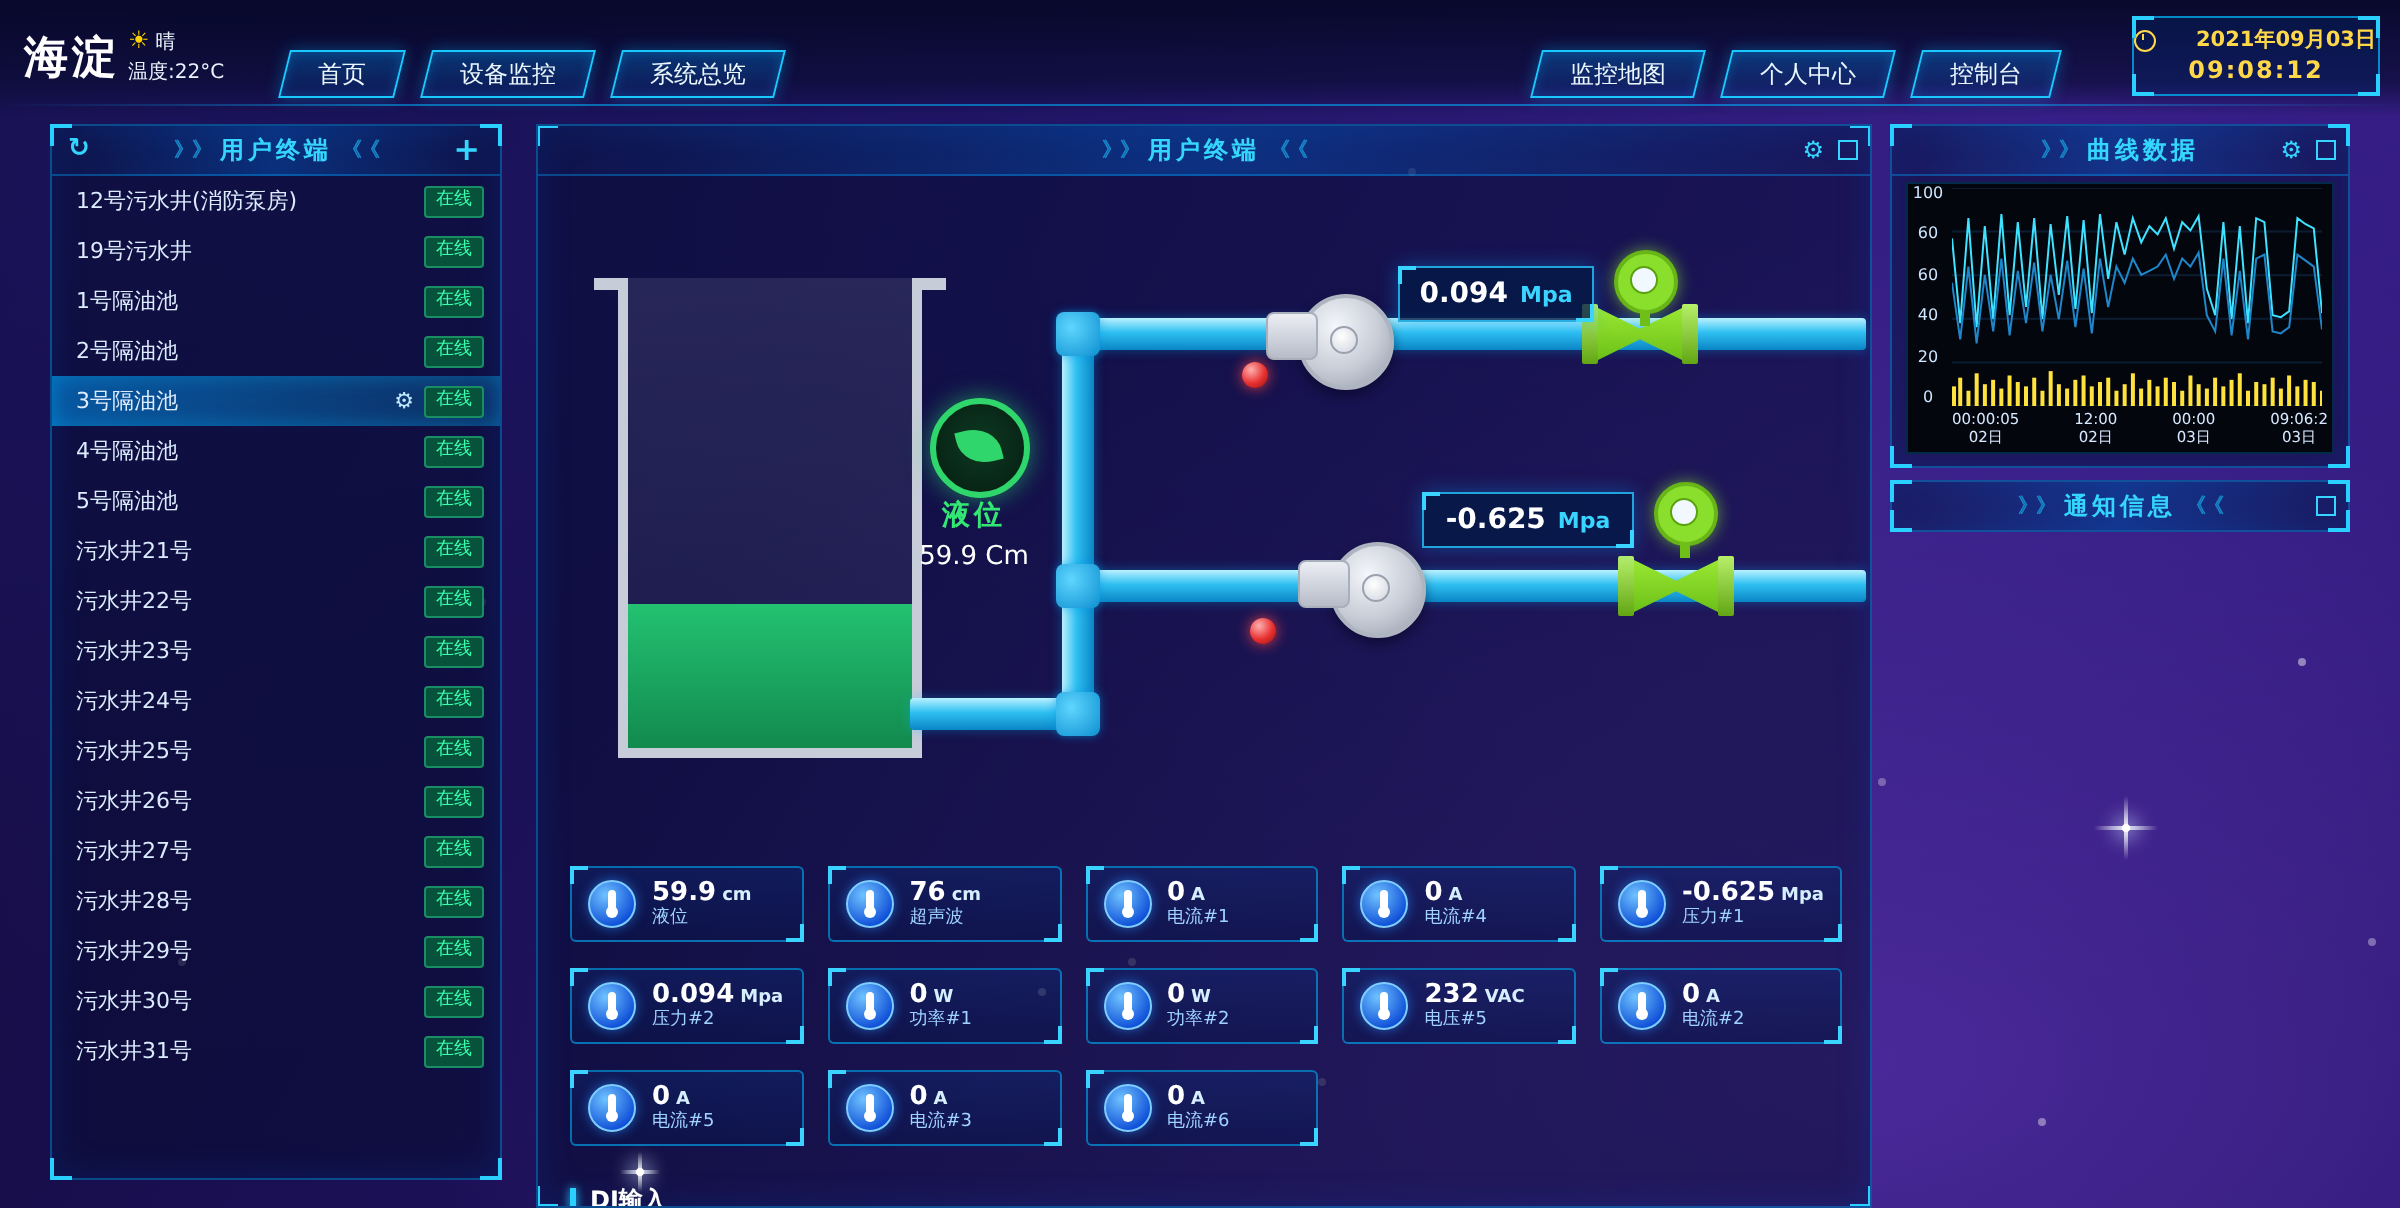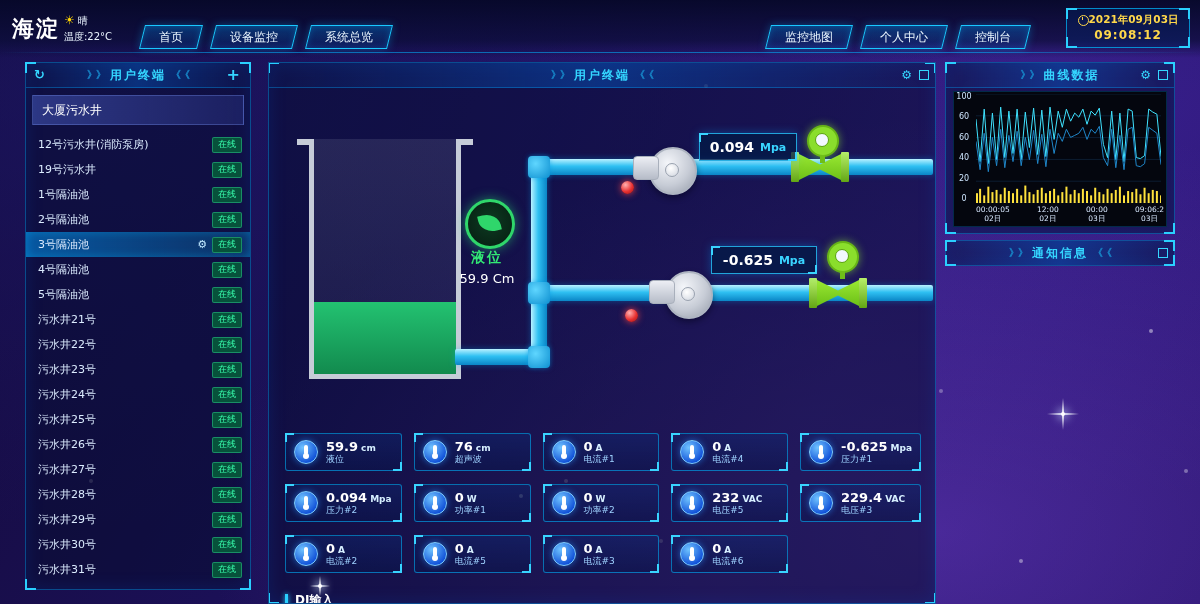--- a/index.html
+++ b/index.html
@@ -39,21 +39,21 @@
   .nav-left{left:142px}
   .nav-right{left:768px}
   .tab{height:24px;line-height:22px;padding:0 16px;border:1px solid #19c8ff;cursor:pointer;box-sizing:border-box;
     background:linear-gradient(180deg,rgba(0,150,255,.30),rgba(0,70,180,.16));transform:skewX(-14deg);
     box-shadow:0 0 8px rgba(0,180,255,.35), inset 0 0 6px rgba(0,180,255,.25);font-size:12px;color:#eaf7ff}
   .tab>span{display:block;transform:skewX(14deg);white-space:nowrap}
   .sys-title{position:absolute;left:400px;right:400px;top:12px;text-align:center;font-size:23px;font-weight:bold;
     letter-spacing:3px;text-shadow:0 0 14px rgba(90,185,255,.95)}
   .datetime{position:absolute;right:10px;top:8px;width:124px;height:40px;border:1px solid rgba(0,190,255,.7);
     background:rgba(0,40,110,.35);color:#ffd84a;font-weight:bold;text-align:center;box-sizing:border-box}
-  .dline1{font-size:10.5px;margin-top:4px;display:flex;align-items:center;justify-content:center;gap:0}
+  .dline1{font-size:10.5px;margin-top:4px;display:flex;align-items:center;justify-content:flex-start;gap:20px}
   .dline2{font-size:12px;margin-top:1px;letter-spacing:1px}
   .clock-ico{display:inline-block;width:9px;height:9px;border:1px solid #ffd84a;border-radius:50%;position:relative}
   .clock-ico::after{content:"";position:absolute;left:3px;top:1px;width:1px;height:3px;background:#ffd84a}
 
   
   .panel{position:absolute;background:rgba(8,13,50,.55);border:1px solid rgba(0,170,255,.4);
     box-shadow:inset 0 0 18px rgba(0,90,220,.18);z-index:2;box-sizing:border-box}
   .phead{position:relative;height:24px;display:flex;align-items:center;justify-content:center;gap:5px;
     background:linear-gradient(90deg,rgba(0,80,190,.05),rgba(0,110,230,.35),rgba(0,80,190,.05));
     border-bottom:1px solid rgba(0,170,255,.35);color:#34d6ff;font-size:12px;font-weight:bold;letter-spacing:2px}
@@ -228,21 +228,20 @@
   </header>
 
   <aside class="panel sidebar" id="sidebar">
     <div class="phead">
       <span class="hicon left">↻</span>
       <span class="deco">》》</span>
       <span>用户终端</span>
       <span class="deco">《《</span>
       <span class="hicon right">+</span>
     </div>
-    <div class="side-group">大厦污水井</div>
     <div id="side-list">
         <div class="side-item">
           <span class="lbl">12号污水井(消防泵房)</span>
           <span class="badge">在线</span>
         </div>
         <div class="side-item">
           <span class="lbl">19号污水井</span>
           <span class="badge">在线</span>
         </div>
         <div class="side-item">
@@ -436,27 +435,20 @@
           <div class="cbody">
             <div class="cval">0<span class="cunit">W</span></div>
             <div class="clab">功率#2</div>
           </div>
         </div>
         <div class="card">
           <span class="cicon"></span>
           <div class="cbody">
             <div class="cval">232<span class="cunit">VAC</span></div>
             <div class="clab">电压#5</div>
-          </div>
-        </div>
-        <div class="card">
-          <span class="cicon"></span>
-          <div class="cbody">
-            <div class="cval">229.4<span class="cunit">VAC</span></div>
-            <div class="clab">电压#3</div>
           </div>
         </div>
         <div class="card">
           <span class="cicon"></span>
           <div class="cbody">
             <div class="cval">0<span class="cunit">A</span></div>
             <div class="clab">电流#2</div>
           </div>
         </div>
         <div class="card">

